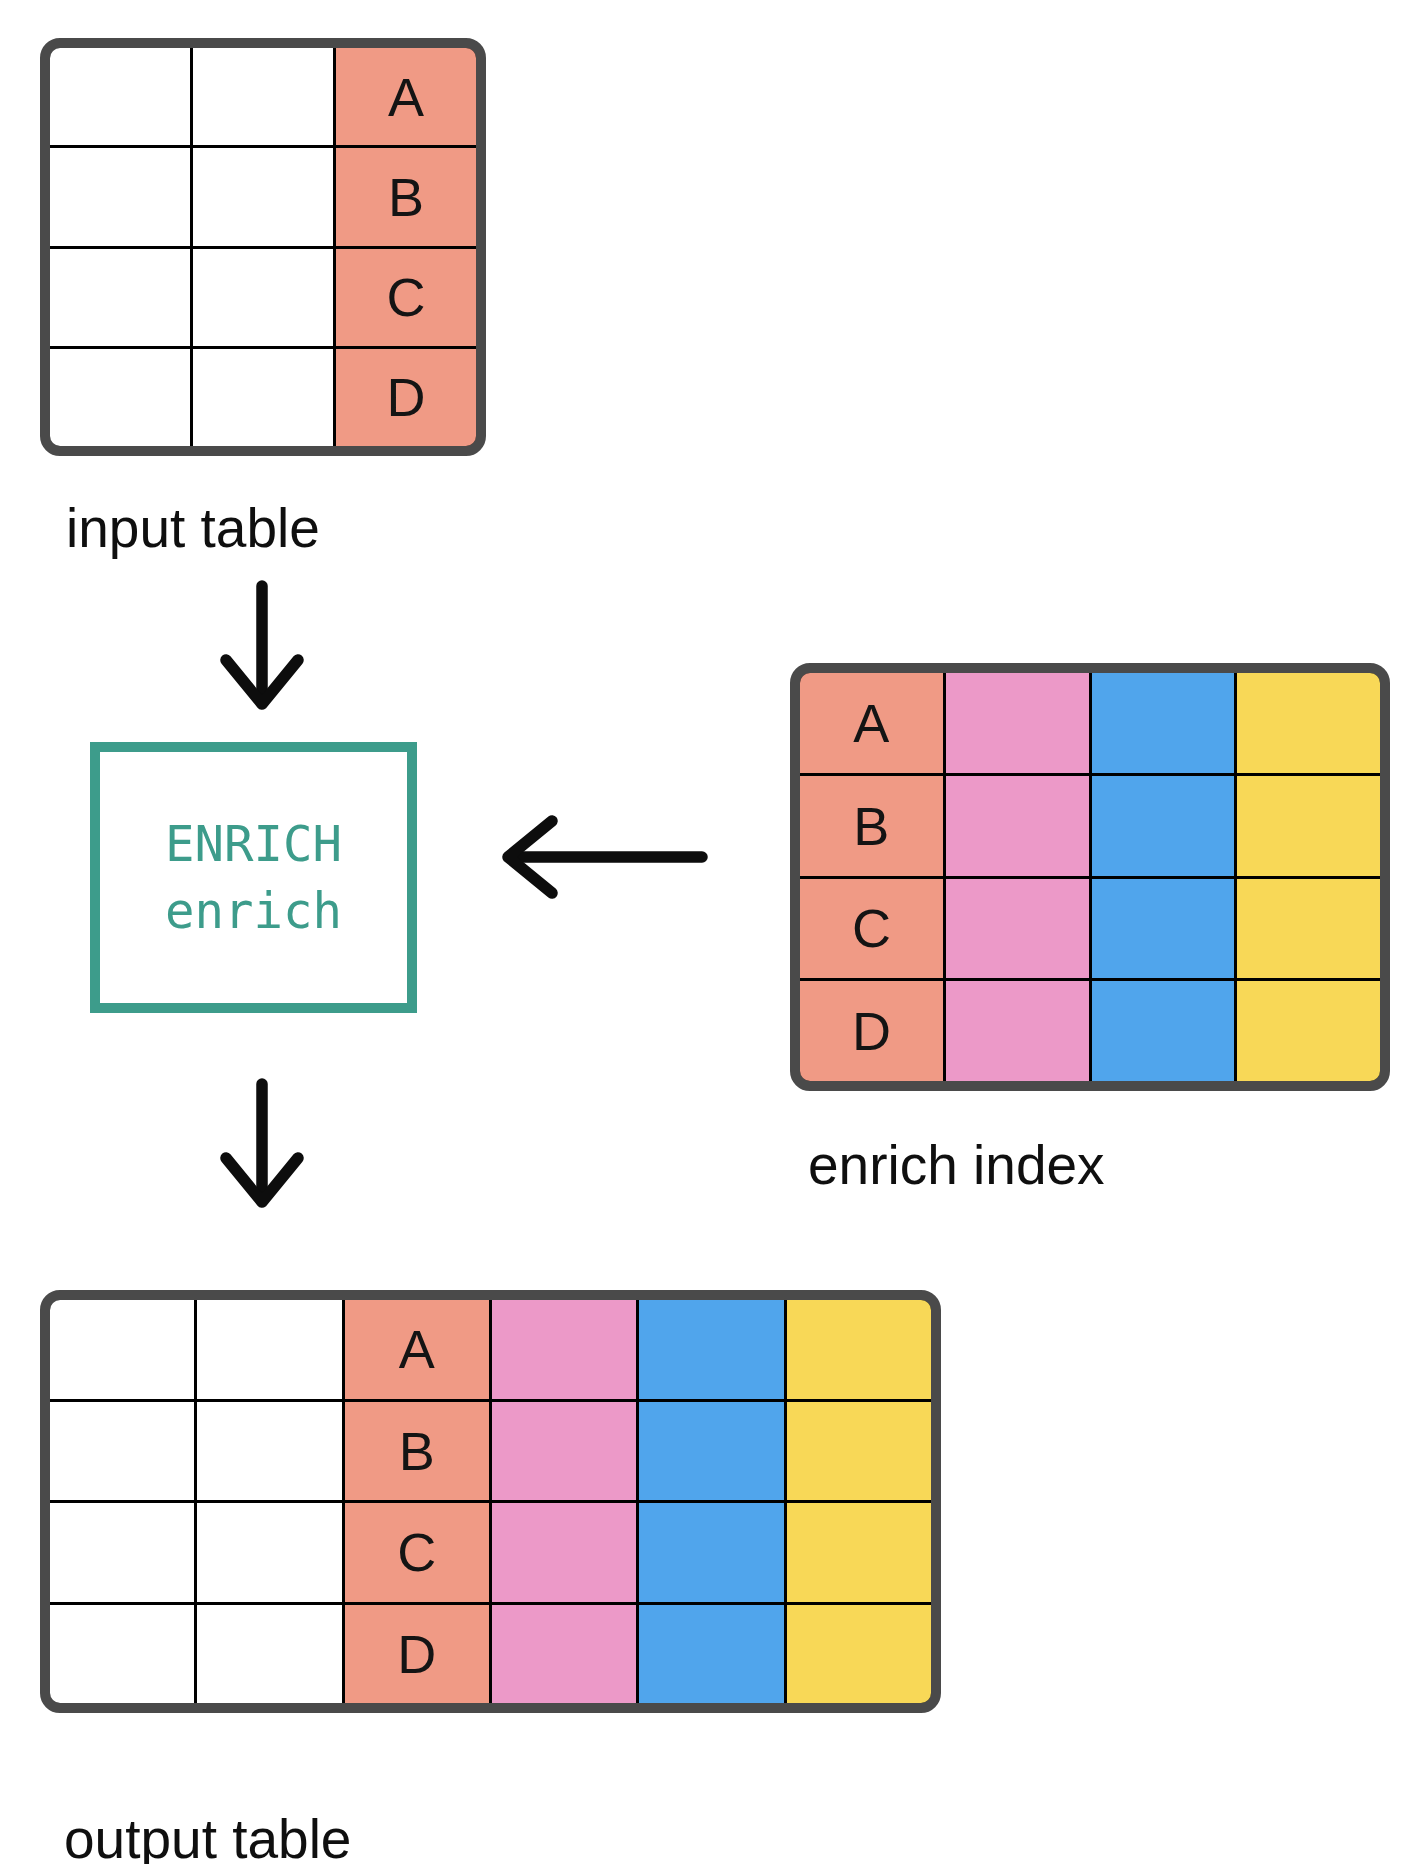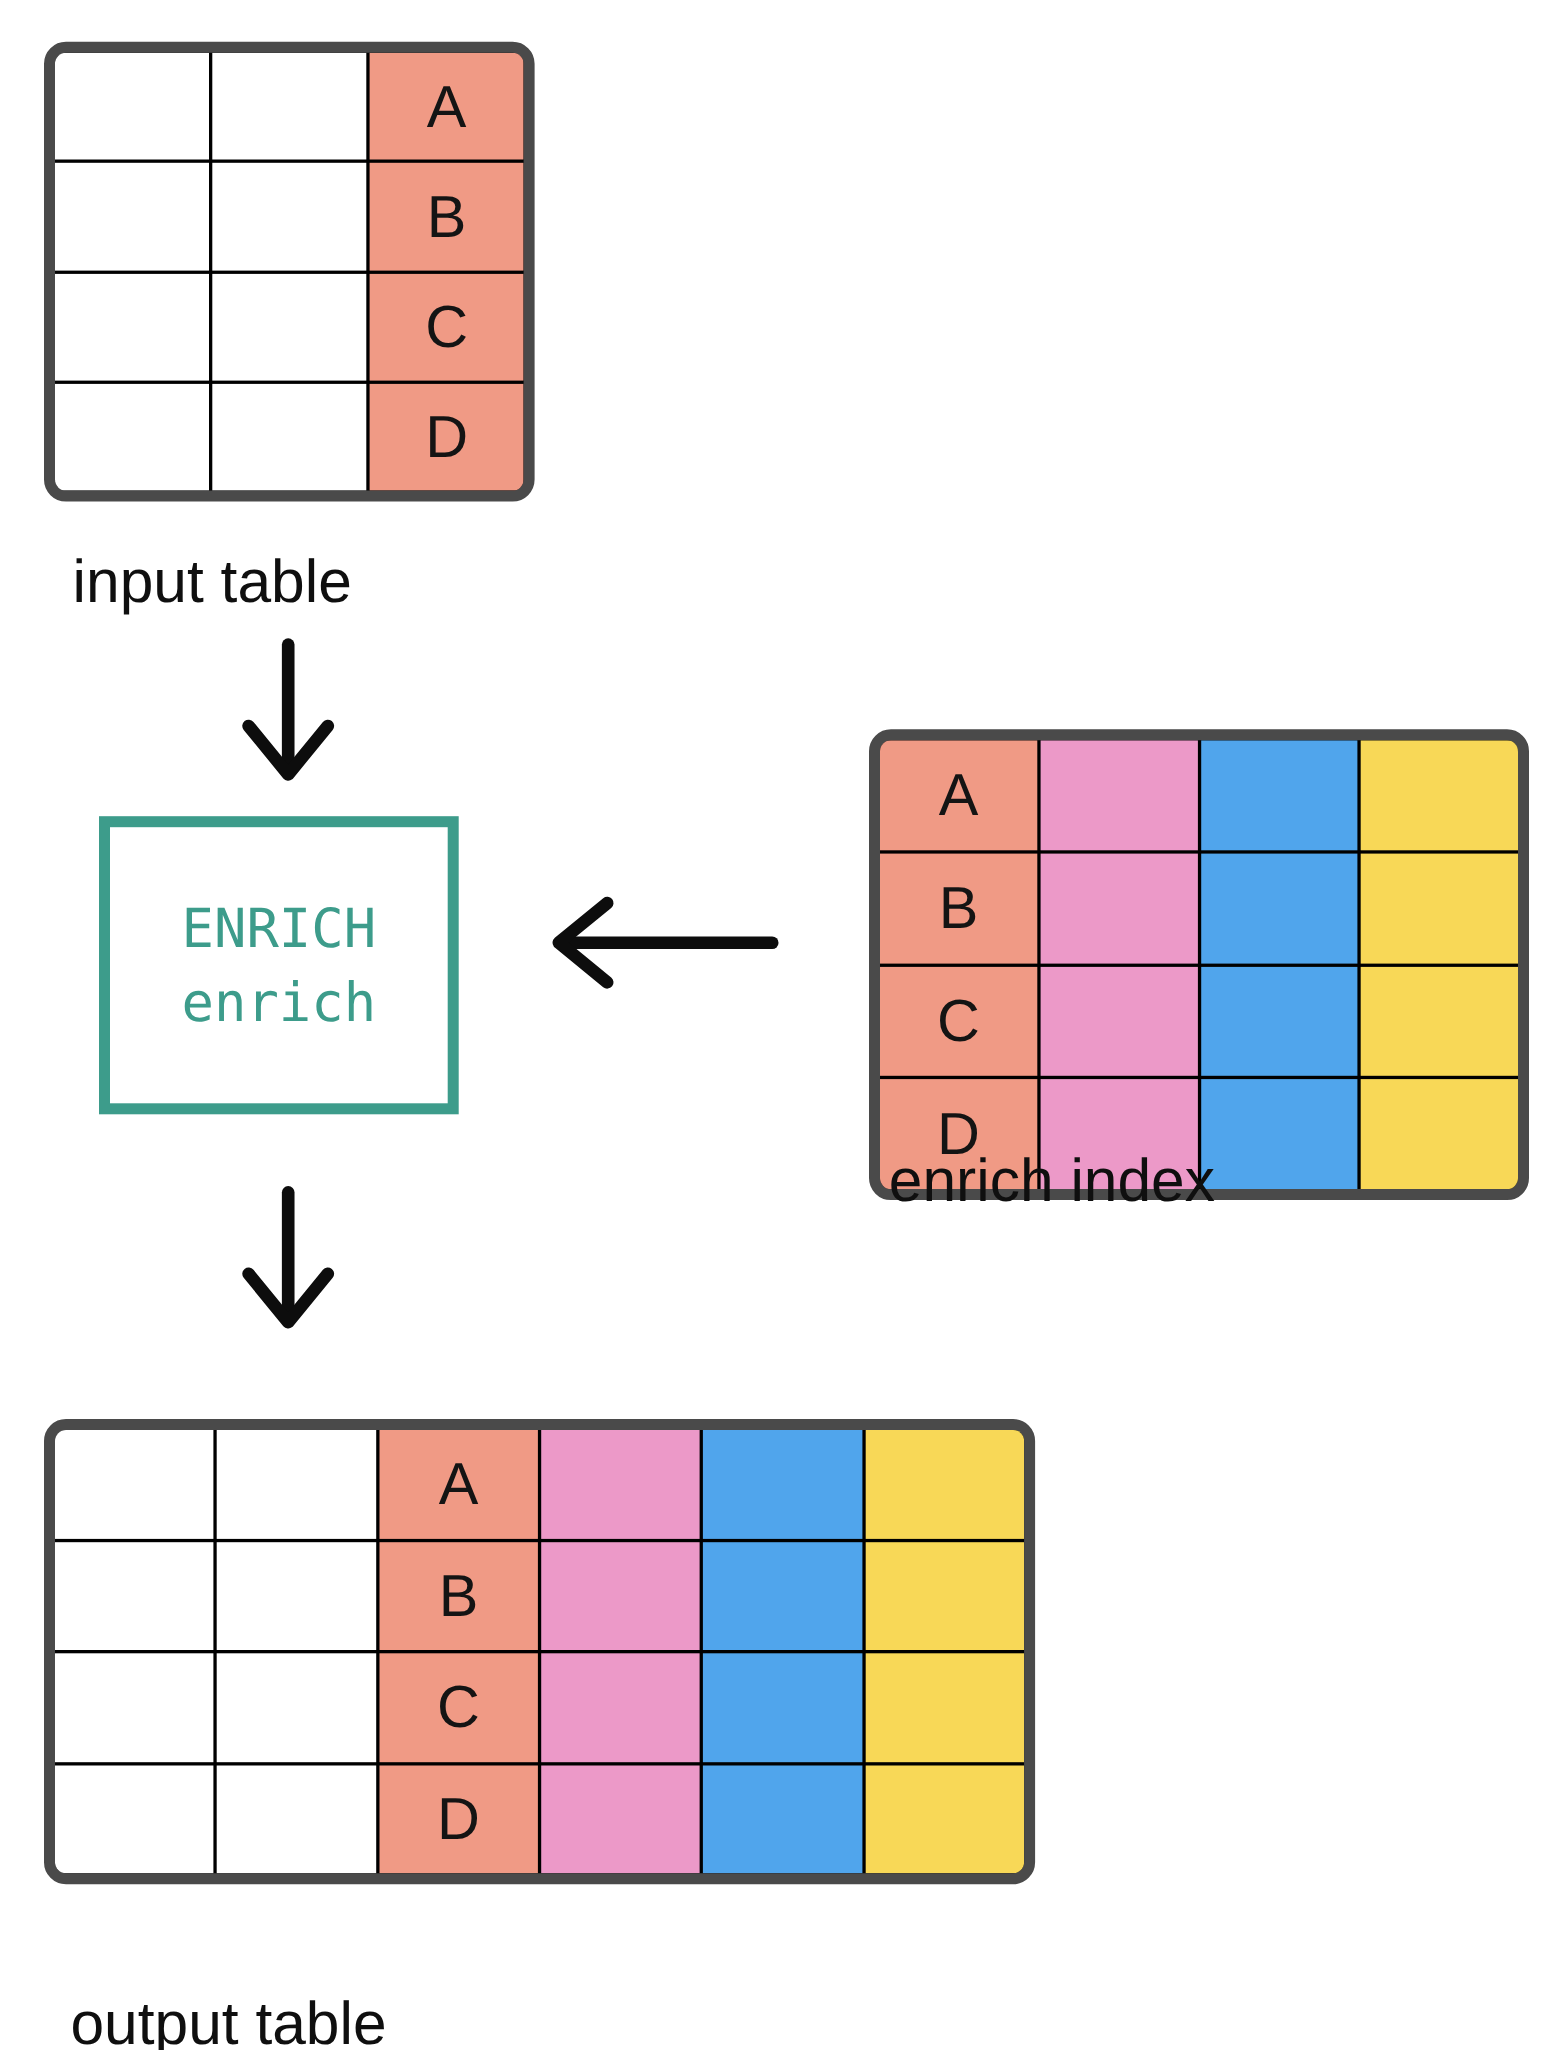--- a/index.html
+++ b/index.html
@@ -130,21 +130,21 @@
       <div class="cell cell-salmon">C</div>
       <div class="cell cell-pink"></div>
       <div class="cell cell-blue"></div>
       <div class="cell cell-yellow"></div>
       <div class="cell cell-salmon">D</div>
       <div class="cell cell-pink"></div>
       <div class="cell cell-blue"></div>
       <div class="cell cell-yellow"></div>
     </div>
 
-  <div class="dlabel" style="left:808px; top:1042px;">enrich index</div>
+  <div class="dlabel" style="left:808px; top:1134px;">enrich index</div>
 
   <svg class="arrow-svg" style="left:214px; top:1076px;" width="96" height="142" viewBox="0 0 96 142">
     <line x1="48" y1="8" x2="48" y2="118"></line>
     <path d="M 12 82 L 48 126 L 84 82"></path>
   </svg>
 
   <div class="dtable" id="output-table" style="left: 40px; top: 1290px; width: 901px; height: 423px; grid-template-columns: repeat(6, 1fr); grid-template-rows: repeat(4, 1fr);">
       <div class="cell cell-white"></div>
       <div class="cell cell-white"></div>
       <div class="cell cell-salmon">A</div>

